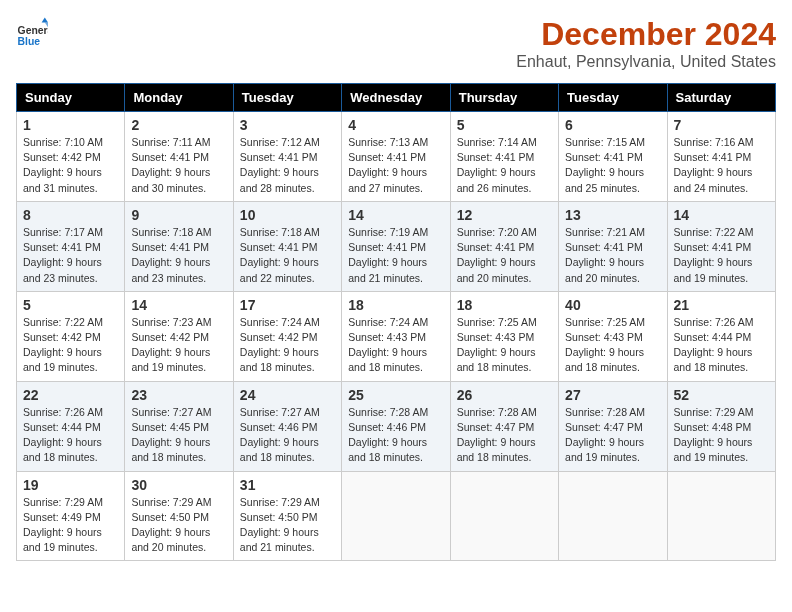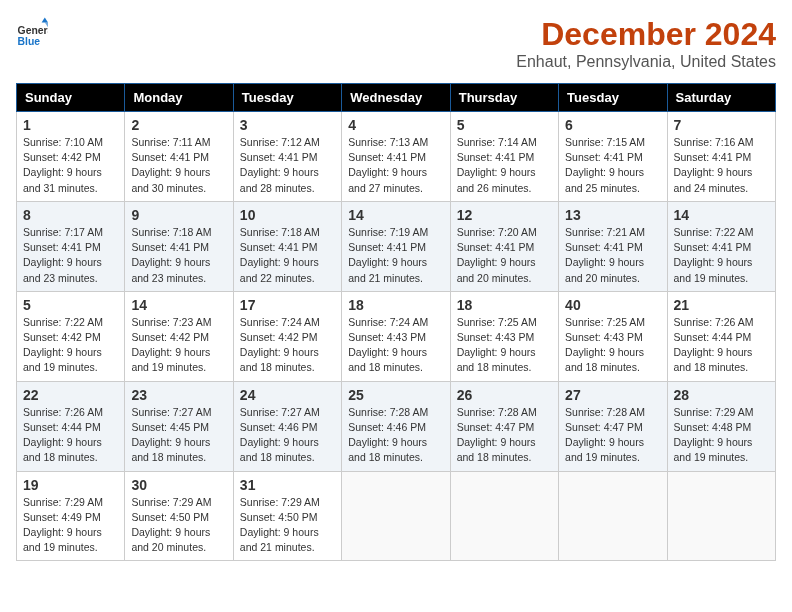--- a/index.html
+++ b/index.html
@@ -218,21 +218,21 @@
         </td>
         <td>
           <span class="day-number">26</span>
           <div class="day-info">Sunrise: 7:28 AM<br>Sunset: 4:47 PM<br>Daylight: 9 hours and 18 minutes.</div>
         </td>
         <td>
           <span class="day-number">27</span>
           <div class="day-info">Sunrise: 7:28 AM<br>Sunset: 4:47 PM<br>Daylight: 9 hours and 19 minutes.</div>
         </td>
         <td>
-          <span class="day-number">28</span>
+          <span class="day-number">52</span>
           <div class="day-info">Sunrise: 7:29 AM<br>Sunset: 4:48 PM<br>Daylight: 9 hours and 19 minutes.</div>
         </td>
       </tr>
       <tr>
         <td>
           <span class="day-number">19</span>
           <div class="day-info">Sunrise: 7:29 AM<br>Sunset: 4:49 PM<br>Daylight: 9 hours and 19 minutes.</div>
         </td>
         <td>
           <span class="day-number">30</span>

